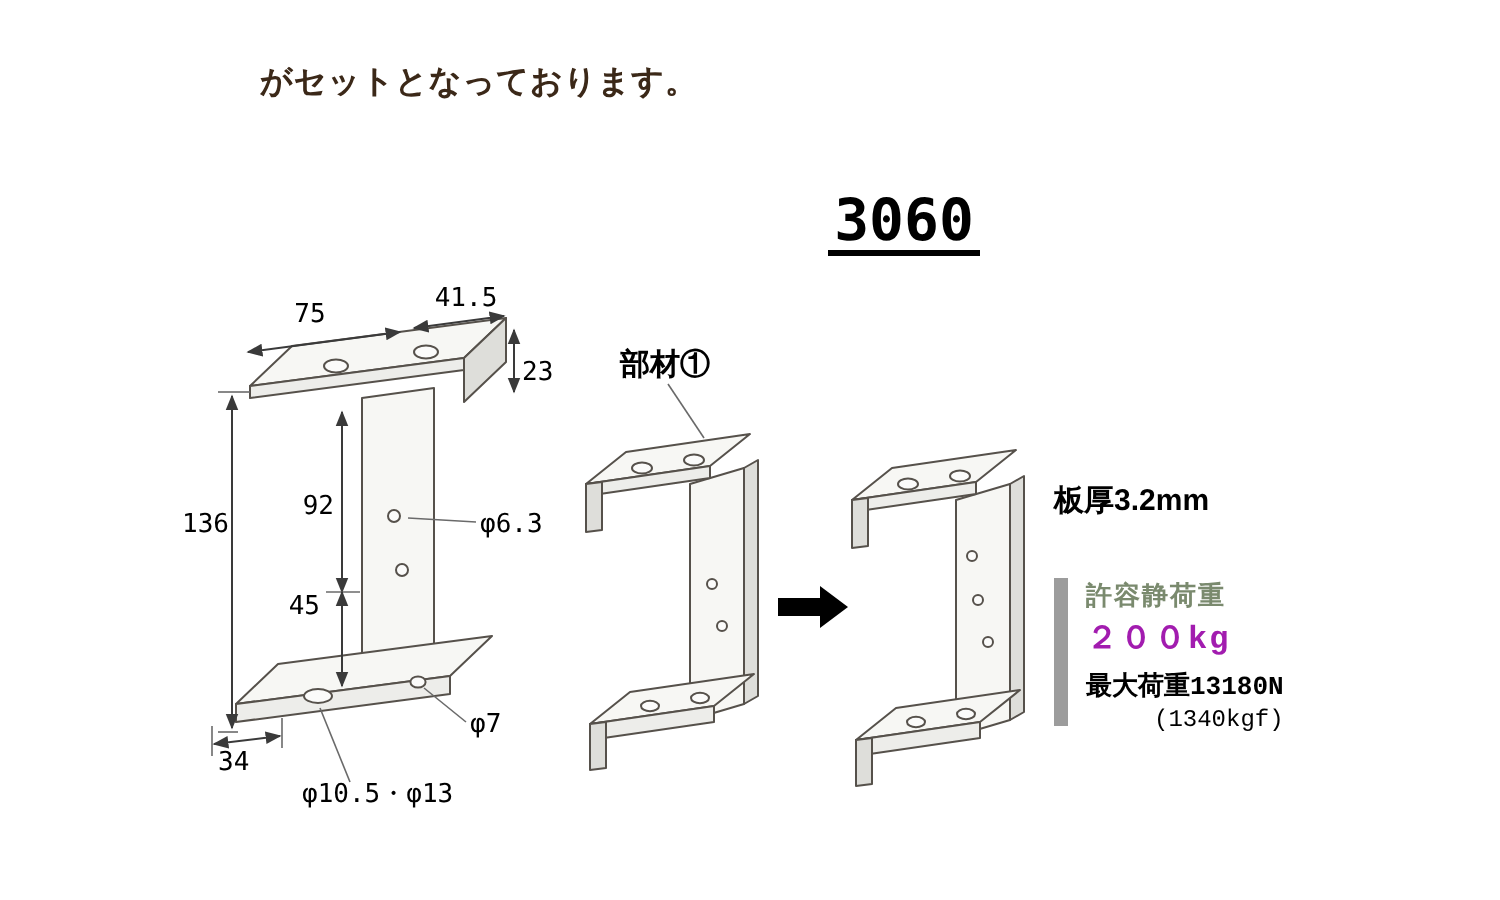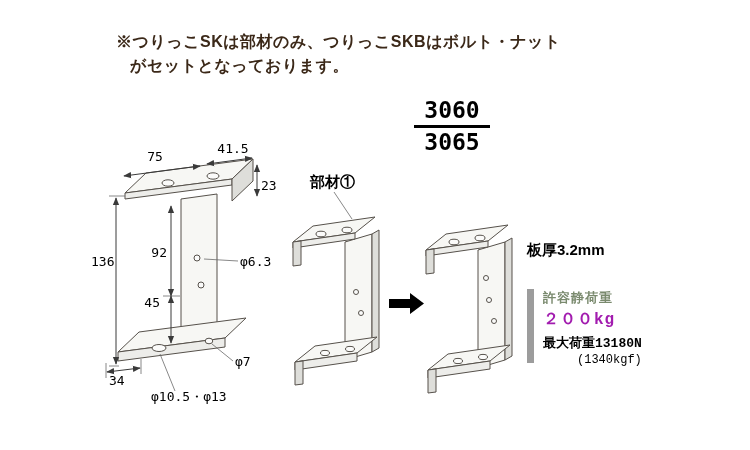--- a/index.html
+++ b/index.html
@@ -5,21 +5,21 @@
   * { margin:0; padding:0; box-sizing:border-box; }
   html,body { width:750px; height:450px; }
   body { position:relative; background:#ffffff; font-family:"Liberation Sans", sans-serif; overflow:hidden; }
 
   .note { position:absolute; left:116px; top:30px; font-size:16px; font-weight:bold;
           color:#3b2818; line-height:24px; letter-spacing:0.5px; }
   .note .line2 { padding-left:14px; }
 
   .model { position:absolute; left:414px; top:97px; display:flex; align-items:center; color:#000; }
   .frac { display:flex; flex-direction:column; align-items:center;
-          font-family:"DejaVu Sans Mono", monospace; font-weight:bold; font-size:23px; line-height:27px; }
+          font-family:"DejaVu Sans Mono", monospace; font-weight:bold; font-size:29px; line-height:27px; }
   .frac-line { width:76px; border-top:3px solid #000; margin:1px 0; }
   .kenyo { font-size:44px; font-weight:bold; margin-left:6px; letter-spacing:2px; font-family:"Liberation Sans", sans-serif; }
 
   svg.draw { position:absolute; left:0; top:0; }
 
   
   .part   { stroke:#56514b; stroke-width:1; stroke-linejoin:round; }
   .f-top  { fill:#f7f7f4; }
   .f-face { fill:#ededea; }
   .f-side { fill:#dededa; }
@@ -34,29 +34,27 @@
   .load-bar { width:7px; height:74px; background:#9c9c9c; margin-right:9px; }
   .load-label { font-size:13px; font-weight:bold; color:#7a8a6e; letter-spacing:1px; }
   .load-value { font-size:16px; font-weight:bold; color:#a21caf; letter-spacing:1px; margin-top:2px; }
   .load-max { font-size:13px; font-weight:bold; color:#000; margin-top:4px; }
   .load-max-alt { font-size:12px; color:#000; margin-top:1px; padding-left:16px;text-align:right; }
 </style>
 </head>
 <body>
 
 <div class="note">
-  <div class="line1">※つりっこSKは部材のみ、つりっこSKBはボルト・ナット</div>
   <div class="line2">がセットとなっております。</div>
 </div>
 
 <div class="model">
   <div class="frac">
     <div>3060</div>
     <div class="frac-line"></div>
-    <div>3065</div>
   </div>
 </div>
 
 <svg class="draw" width="750" height="450" viewBox="0 0 750 450">
   <defs>
     <marker id="arr" viewBox="0 0 10 10" refX="9" refY="5" markerWidth="8" markerHeight="8" orient="auto-start-reverse">
       <path d="M0,1 L10,5 L0,9 z" fill="#3a3a3a"></path>
     </marker>
   </defs>
 

